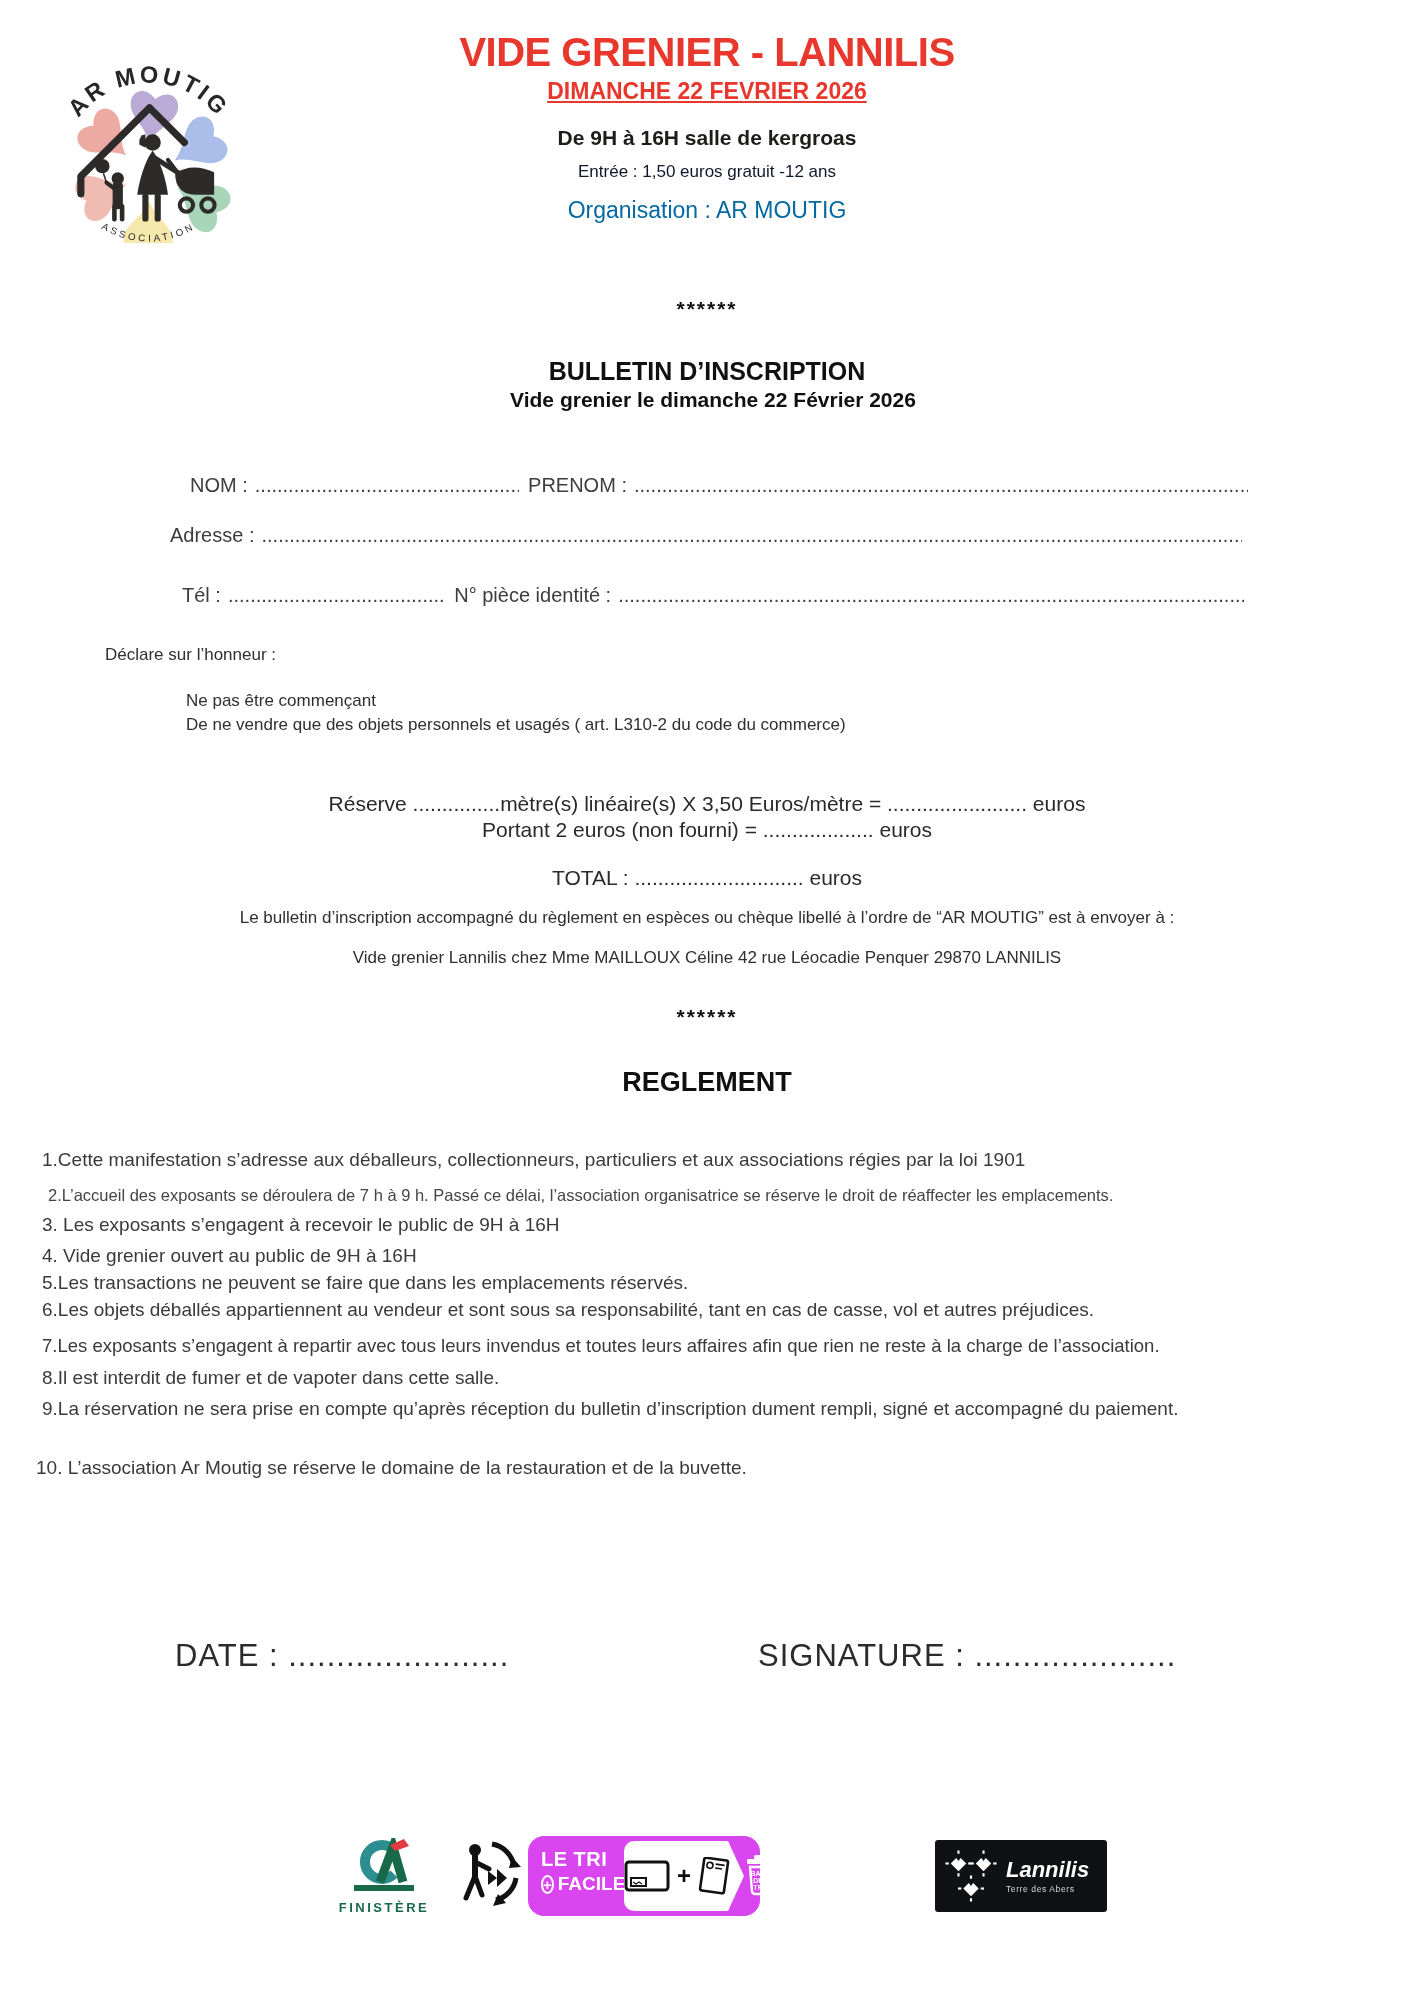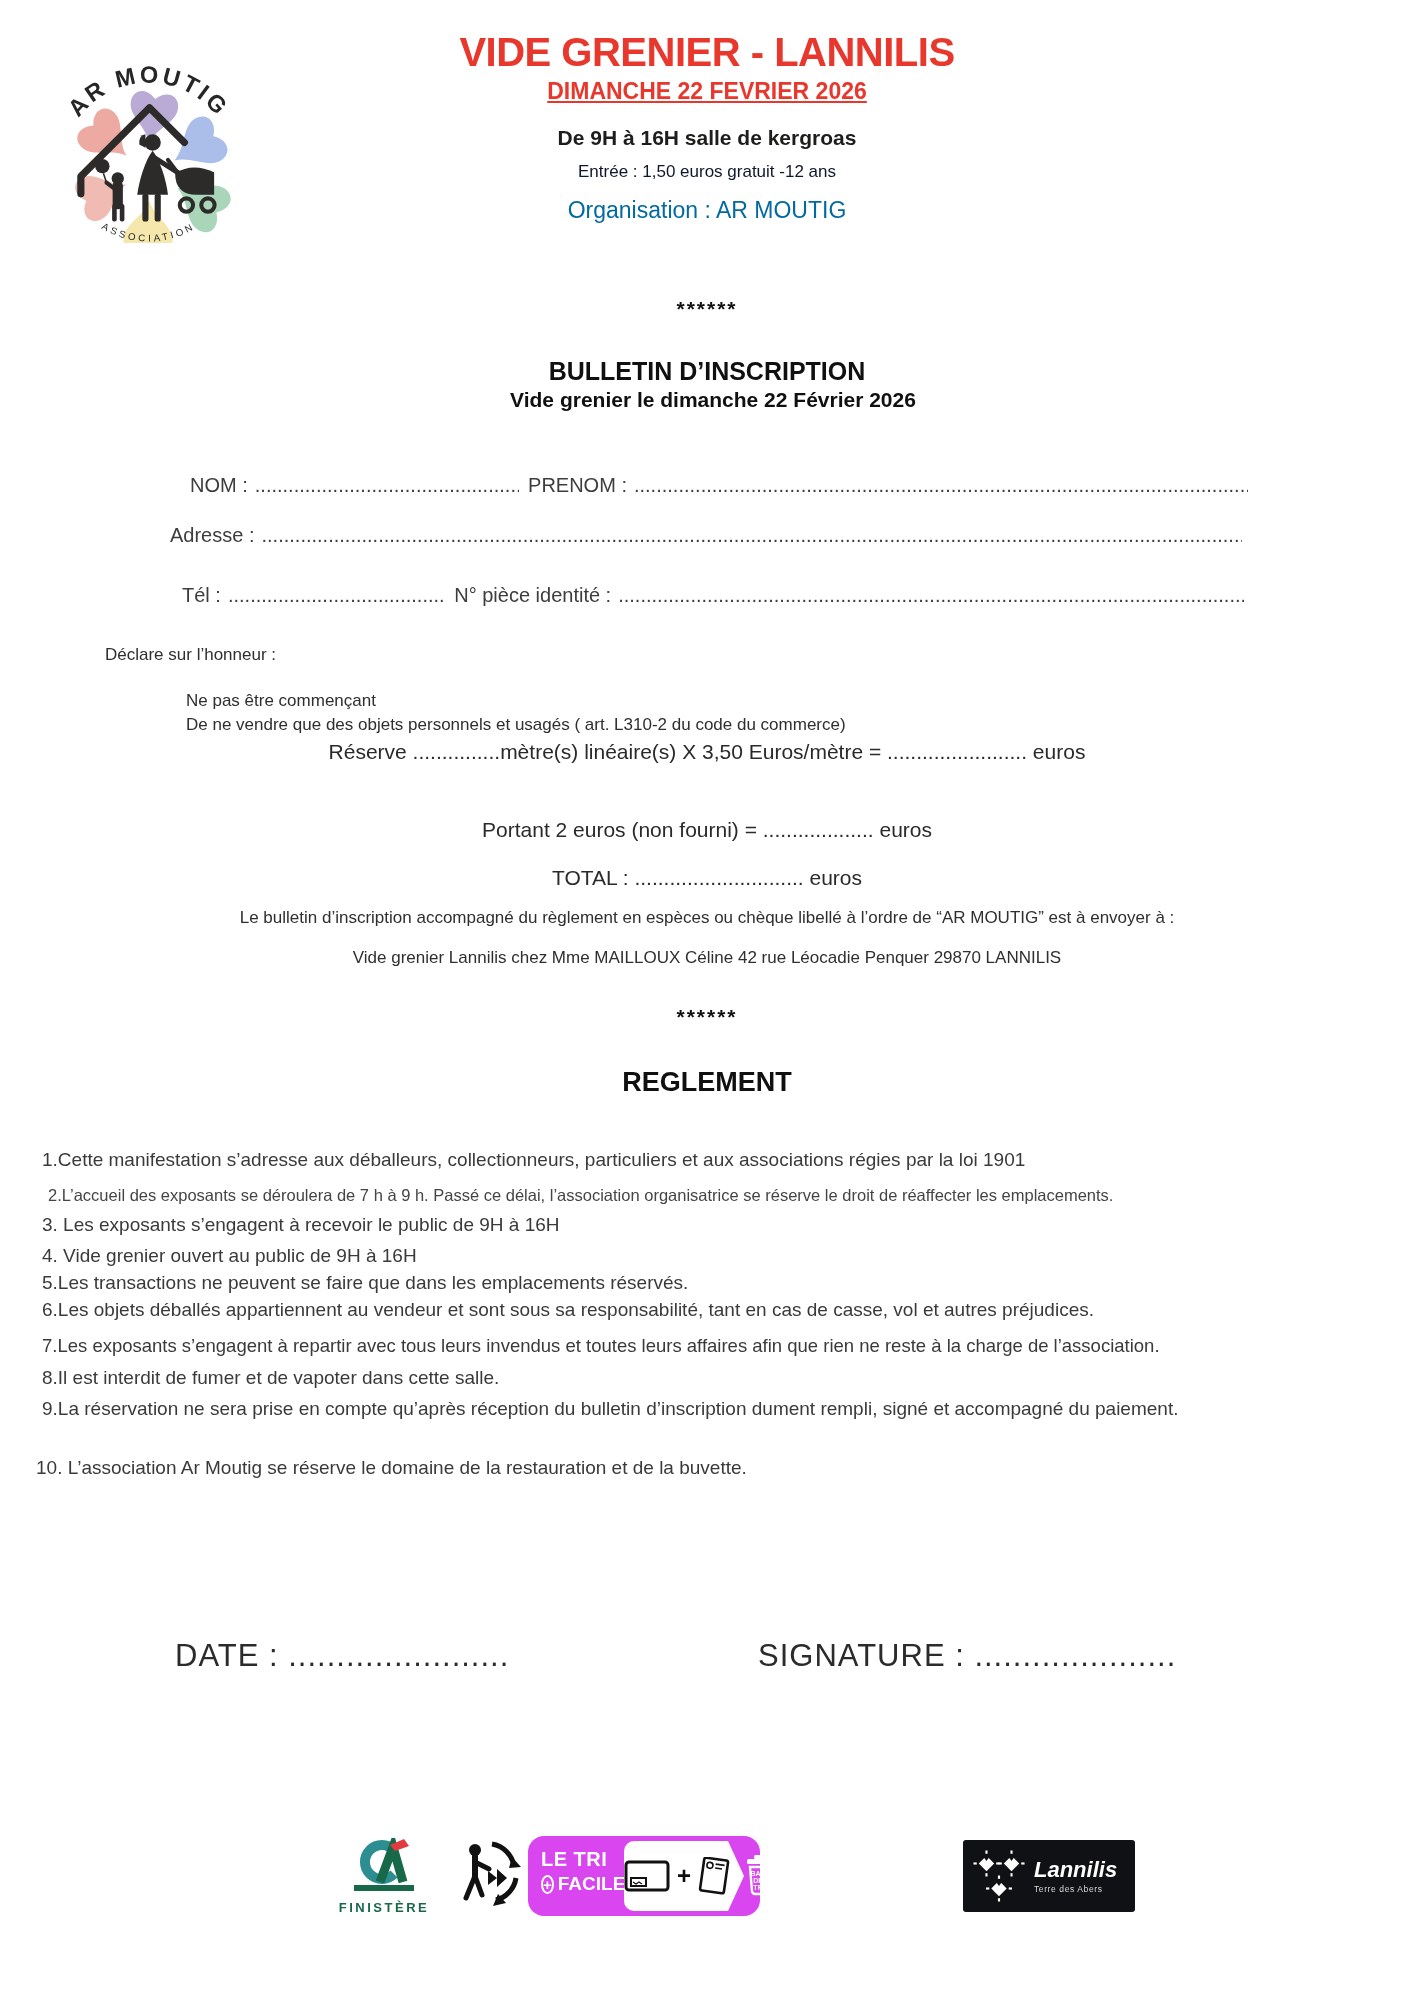--- a/index.html
+++ b/index.html
@@ -30,21 +30,21 @@
   .l-fix440{width:440px;} .l-fix355{width:355px;}
   .l-flex{flex:1 1 auto;min-width:0;margin-right:0;}
   .row-nom{top:474px;left:190px;width:1058px;}
   .row-adr{top:524px;left:170px;width:1072px;}
   .row-tel{top:584px;left:182px;width:1062px;}
 
   .declare-title{top:645px;left:105px;font-size:17px;color:#2f2f2f;}
   .declare-item{left:186px;font-size:17px;color:#2f2f2f;white-space:nowrap;}
   .d1{top:691px;} .d2{top:715px;} .d3{top:739px;}
 
-  .reserve{top:740px;font-size:21px;color:#2a2a2a;}
+  .reserve{top:792px;font-size:21px;color:#2a2a2a;}
   .portant{top:818px;font-size:21px;color:#2a2a2a;}
   .total{top:866px;font-size:21px;color:#2a2a2a;}
   .note1{top:908px;font-size:17px;color:#2f2f2f;}
   .note2{top:948px;font-size:17px;color:#2f2f2f;}
 
   .rtitle{top:1067px;font-size:27px;font-weight:bold;color:#101010;}
   .ritem{position:absolute;left:42px;font-size:19px;color:#3a3a3a;white-space:nowrap;}
   .ri1{top:1149px;}
   .ri2{top:1186px;left:48px;font-size:16.5px;color:#454545;}
   .ri3{top:1214px;}
@@ -71,21 +71,21 @@
   .tri-l2{display:flex;align-items:center;gap:4px;font-size:19px;font-weight:bold;margin-top:3px;}
   .plus-circle{width:19px;height:19px;border-radius:50%;border:2.5px solid #fff;color:#fff;
                display:inline-flex;align-items:center;justify-content:center;font-size:15px;
                line-height:1;box-sizing:border-box;}
   .tri-white{flex:1;background:#fff;margin:5px 0;border-radius:10px 0 0 10px;
              clip-path:polygon(0 0, calc(100% - 16px) 0, 100% 50%, calc(100% - 16px) 100%, 0 100%);
              display:flex;align-items:center;justify-content:center;gap:7px;padding-right:14px;}
   .tri-plus{font-size:24px;font-weight:bold;color:#0d0d0d;}
   .tri-end{width:50px;display:flex;align-items:center;justify-content:center;}
   .lannilis{position:absolute;left:935px;top:1840px;width:172px;height:72px;background:#101114;
-            border-radius:3px;display:flex;align-items:center;gap:9px;padding:0 10px;box-sizing:border-box;margin-left:28px;}
+            border-radius:3px;display:flex;align-items:center;gap:9px;padding:0 10px;box-sizing:border-box;}
   .lan-name{font-size:22px;font-weight:bold;font-style:italic;color:#fff;line-height:1.05;}
   .lan-tag{font-size:8.5px;letter-spacing:0.6px;color:#d9d9d9;margin-top:2px;}
 </style>
 </head>
 <body>
 
 <div class="page">
 
   <svg class="logo" width="205" height="205" viewBox="0 0 200 200">
     <defs>

